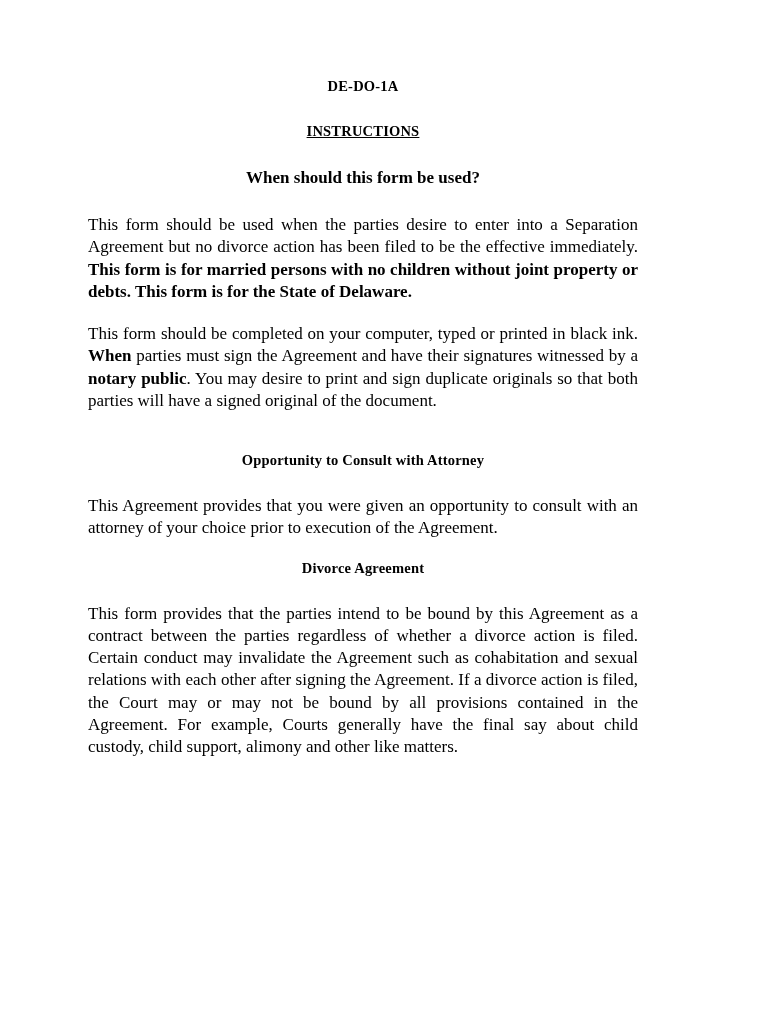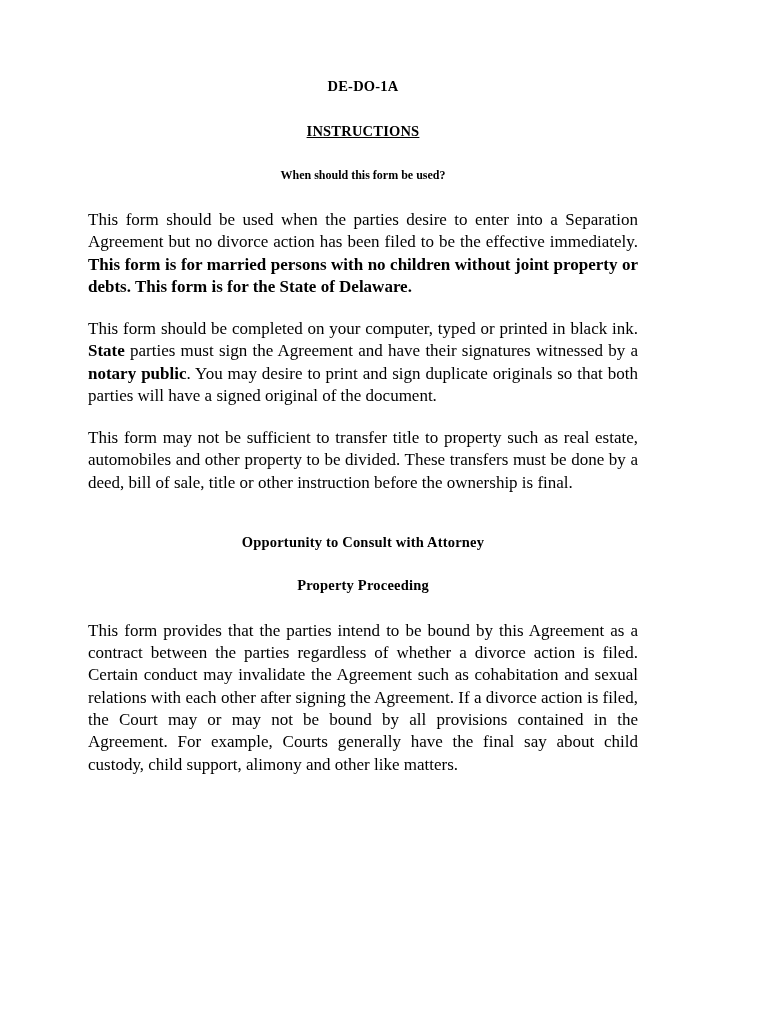--- a/index.html
+++ b/index.html
@@ -32,21 +32,21 @@
   .doc-code {
     margin: 0 0 28px 0;
   }
   .doc-heading {
     margin: 0 0 28px 0;
     text-decoration: underline;
   }
   .q-heading {
     text-align: center;
     font-weight: bold;
-    font-size: 12px;
+    font-size: 17px;
     margin: 0 0 26px 0;
   }
   p.body-text {
     margin: 0 0 20px 0;
     font-size: 17px;
     line-height: 1.31;
     text-align: justify;
     text-justify: inter-word;
   }
   p.body-text:last-child {
@@ -77,25 +77,25 @@
 <div class="page">
 
   <div class="doc-code">DE-DO-1A</div>
 
   <div class="doc-heading">INSTRUCTIONS</div>
 
   <div class="q-heading">When should this form be used?</div>
 
   <p class="body-text"><span>This form should be used when the parties desire to enter into a Separation Agreement but no divorce action has been filed to be the effective immediately.  </span><b>This form is for married persons with no children without joint property or debts.  This form is for the State of Delaware.</b></p>
 
-  <p class="body-text"><span>This form should be completed on your computer, typed or printed in black ink.  </span><b>State</b><span> parties must sign the Agreement and have their signatures witnessed by a </span><span class="u-bold nowrap">notary public</span><span>.  You may desire to print and sign duplicate originals so that both parties will have a signed original of the document.</span></p>
+  <p class="body-text"><span>This form should be completed on your computer, typed or printed in black ink.  </span><b>When</b><span> parties must sign the Agreement and have their signatures witnessed by a </span><span class="u-bold nowrap">notary public</span><span>.  You may desire to print and sign duplicate originals so that both parties will have a signed original of the document.</span></p>
 
 
-  <p class="body-text">This form may not be sufficient to transfer title to property such as real estate, automobiles and other property to be divided.  These transfers must be done by a deed, bill of sale, title or other instruction before the ownership is final.</p>
 
   <div class="section-heading gap-large">Opportunity to Consult with Attorney</div>
 
+  <p class="body-text">This Agreement provides that you were given an opportunity to consult with an attorney of your choice prior to execution of the Agreement.</p>
 
-  <div class="section-heading gap-small">Property Proceeding</div>
+  <div class="section-heading gap-small">Divorce Agreement</div>
 
   <p class="body-text">This form provides that the parties intend to be bound by this Agreement as a contract between the parties regardless of whether a divorce action is filed.  Certain conduct may invalidate the Agreement such as cohabitation and sexual relations with each other after signing the Agreement.  If a divorce action is filed, the Court may or may not be bound by all provisions contained in the Agreement.  For example, Courts generally have the final say about child custody, child support, alimony and other like matters.</p>
 
 </div>
 
 </body></html>

